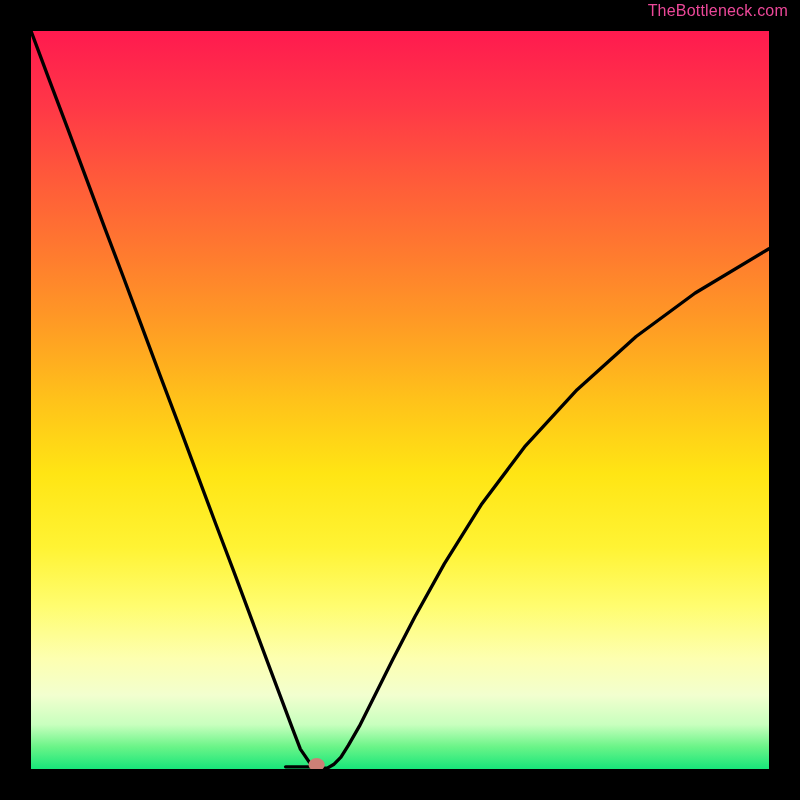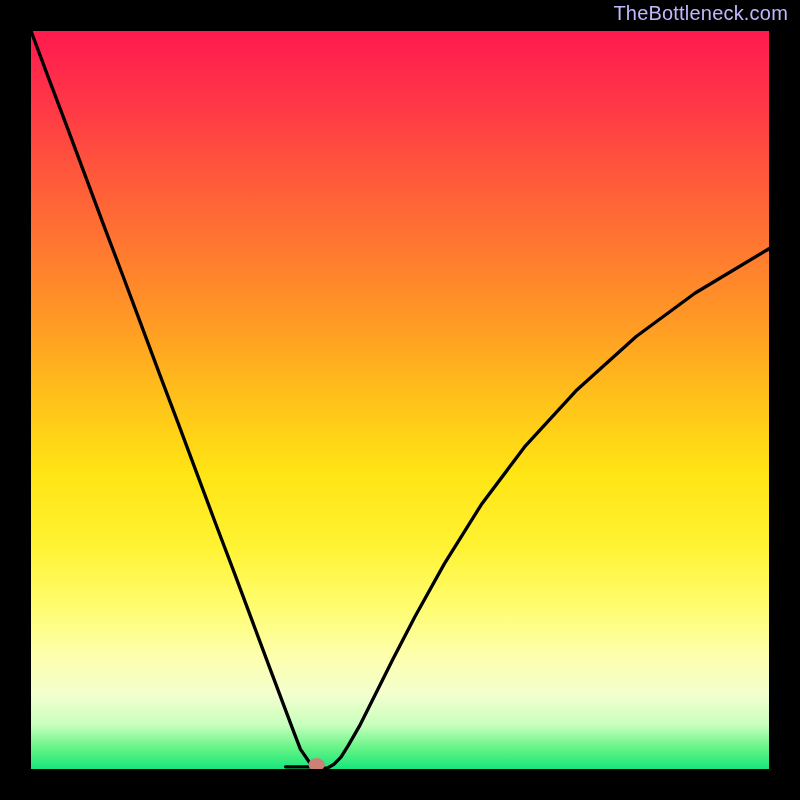--- a/index.html
+++ b/index.html
@@ -15,22 +15,22 @@
     left: 0; top: 0;
     width: 800px;
     height: 800px;
     background: #000;
   }
   .watermark {
     position: absolute;
     top: 2px;
     right: 12px;
     font-family: Arial, Helvetica, sans-serif;
-    font-size: 20px;
-    color: #c4b5fd;
+    font-size: 16px;
+    color: #ec4899;
     letter-spacing: 0.2px;
     font-weight: 500;
   }
   svg.plot {
     position: absolute;
     left: 31px;
     top: 31px;
     width: 738px;
     height: 738px;
     display: block;

